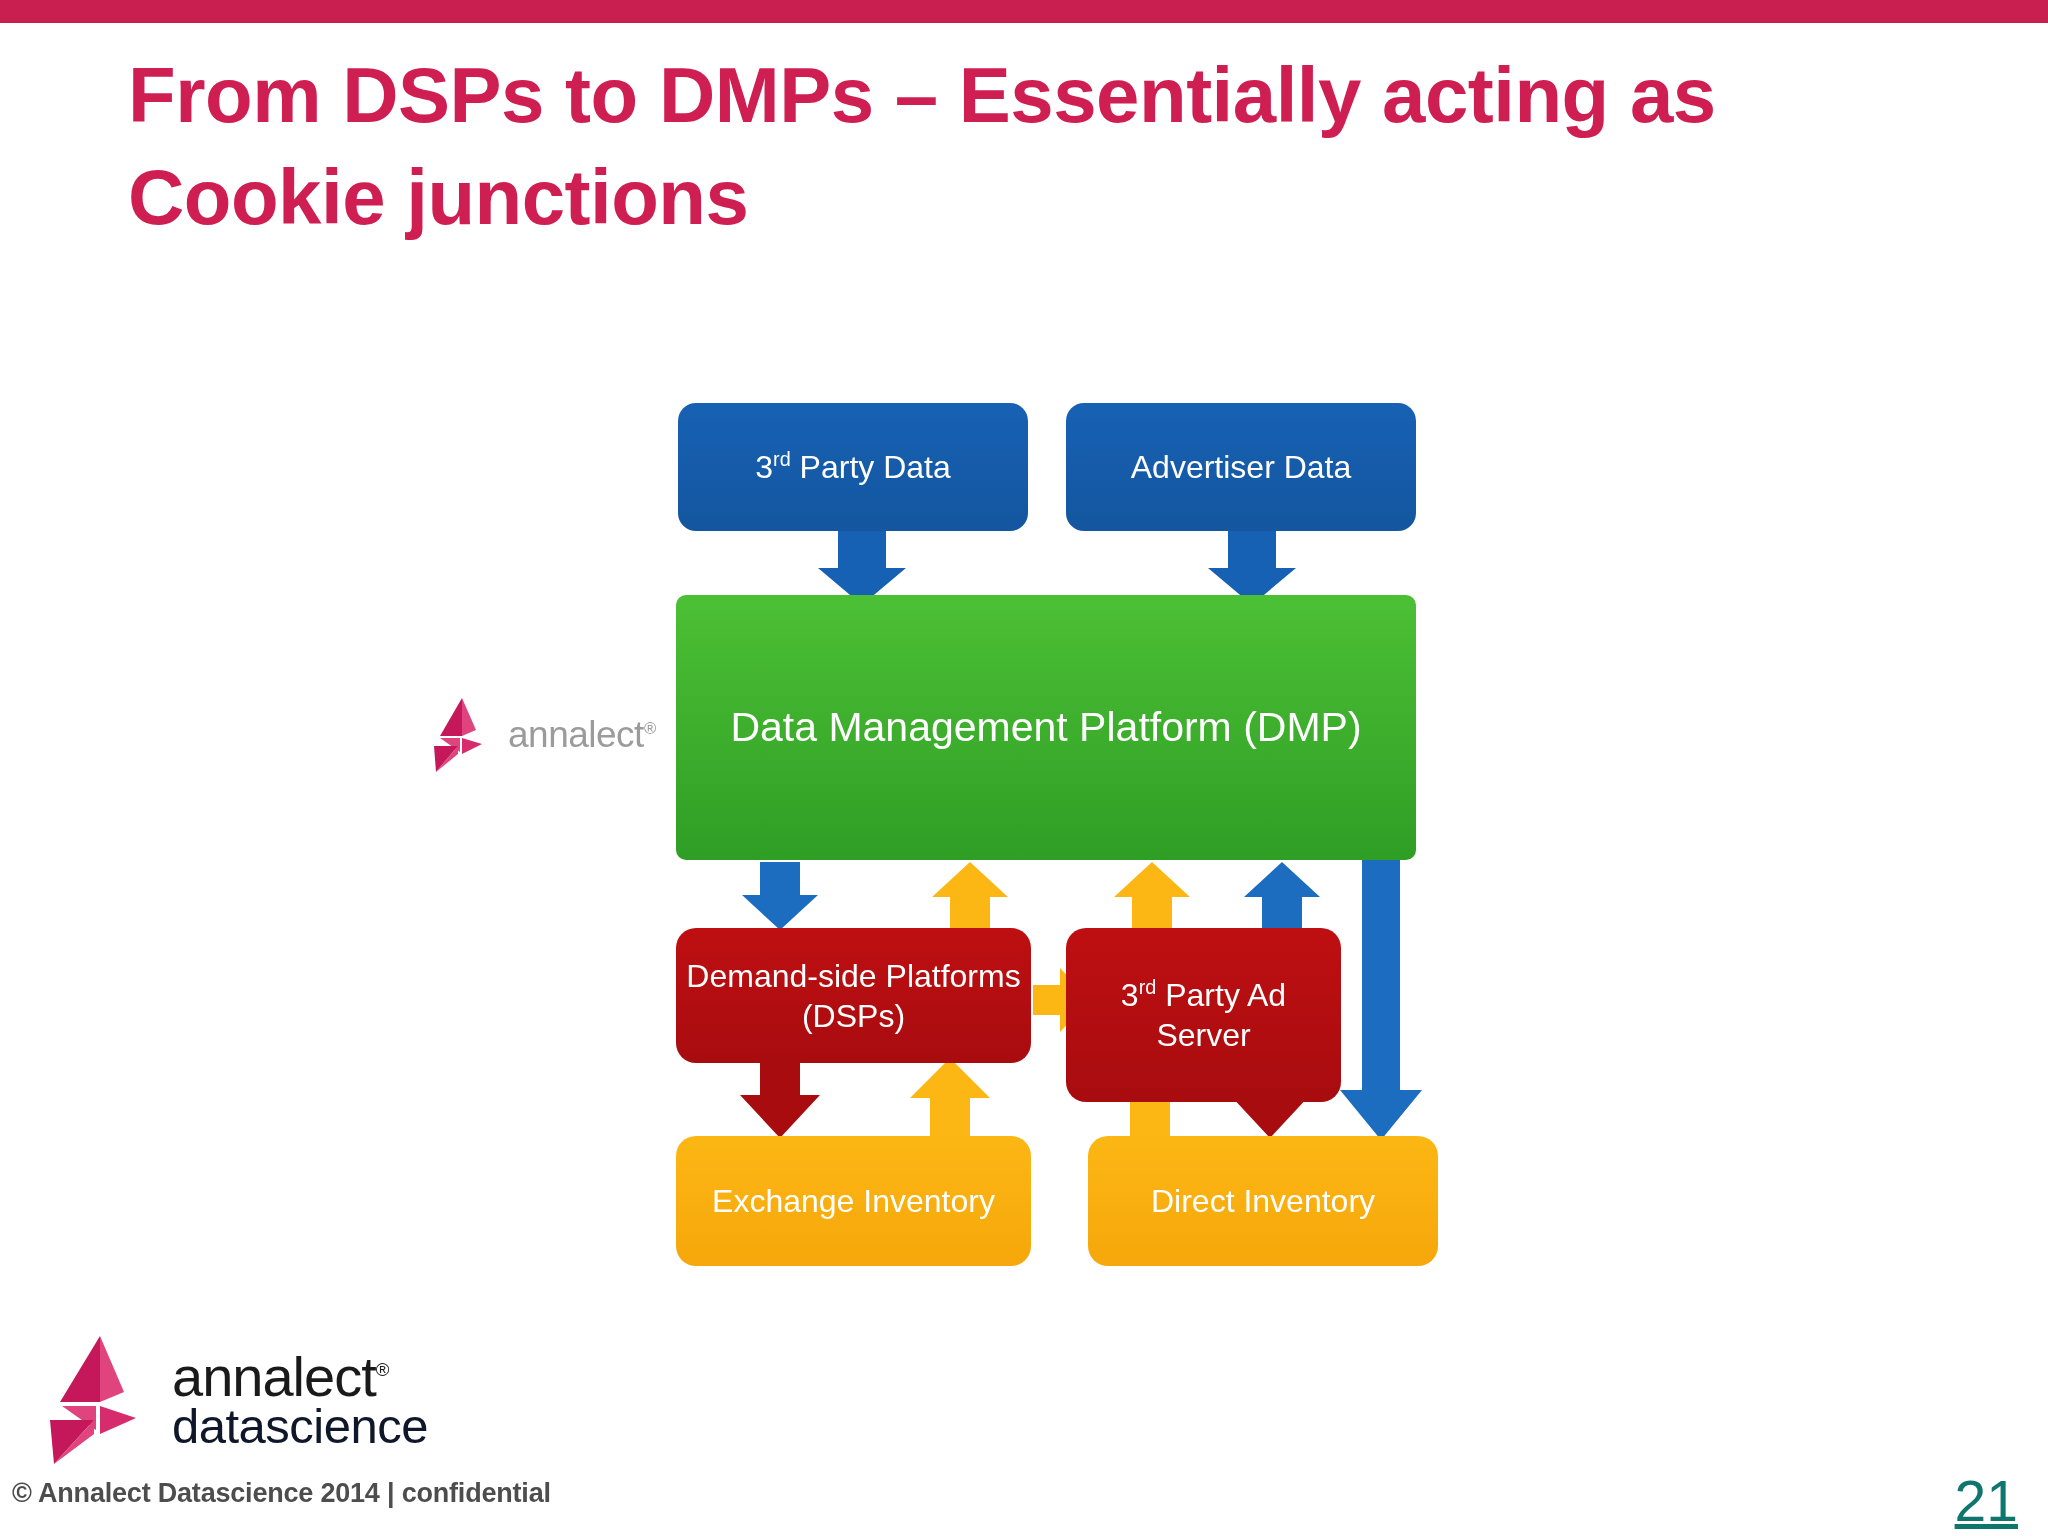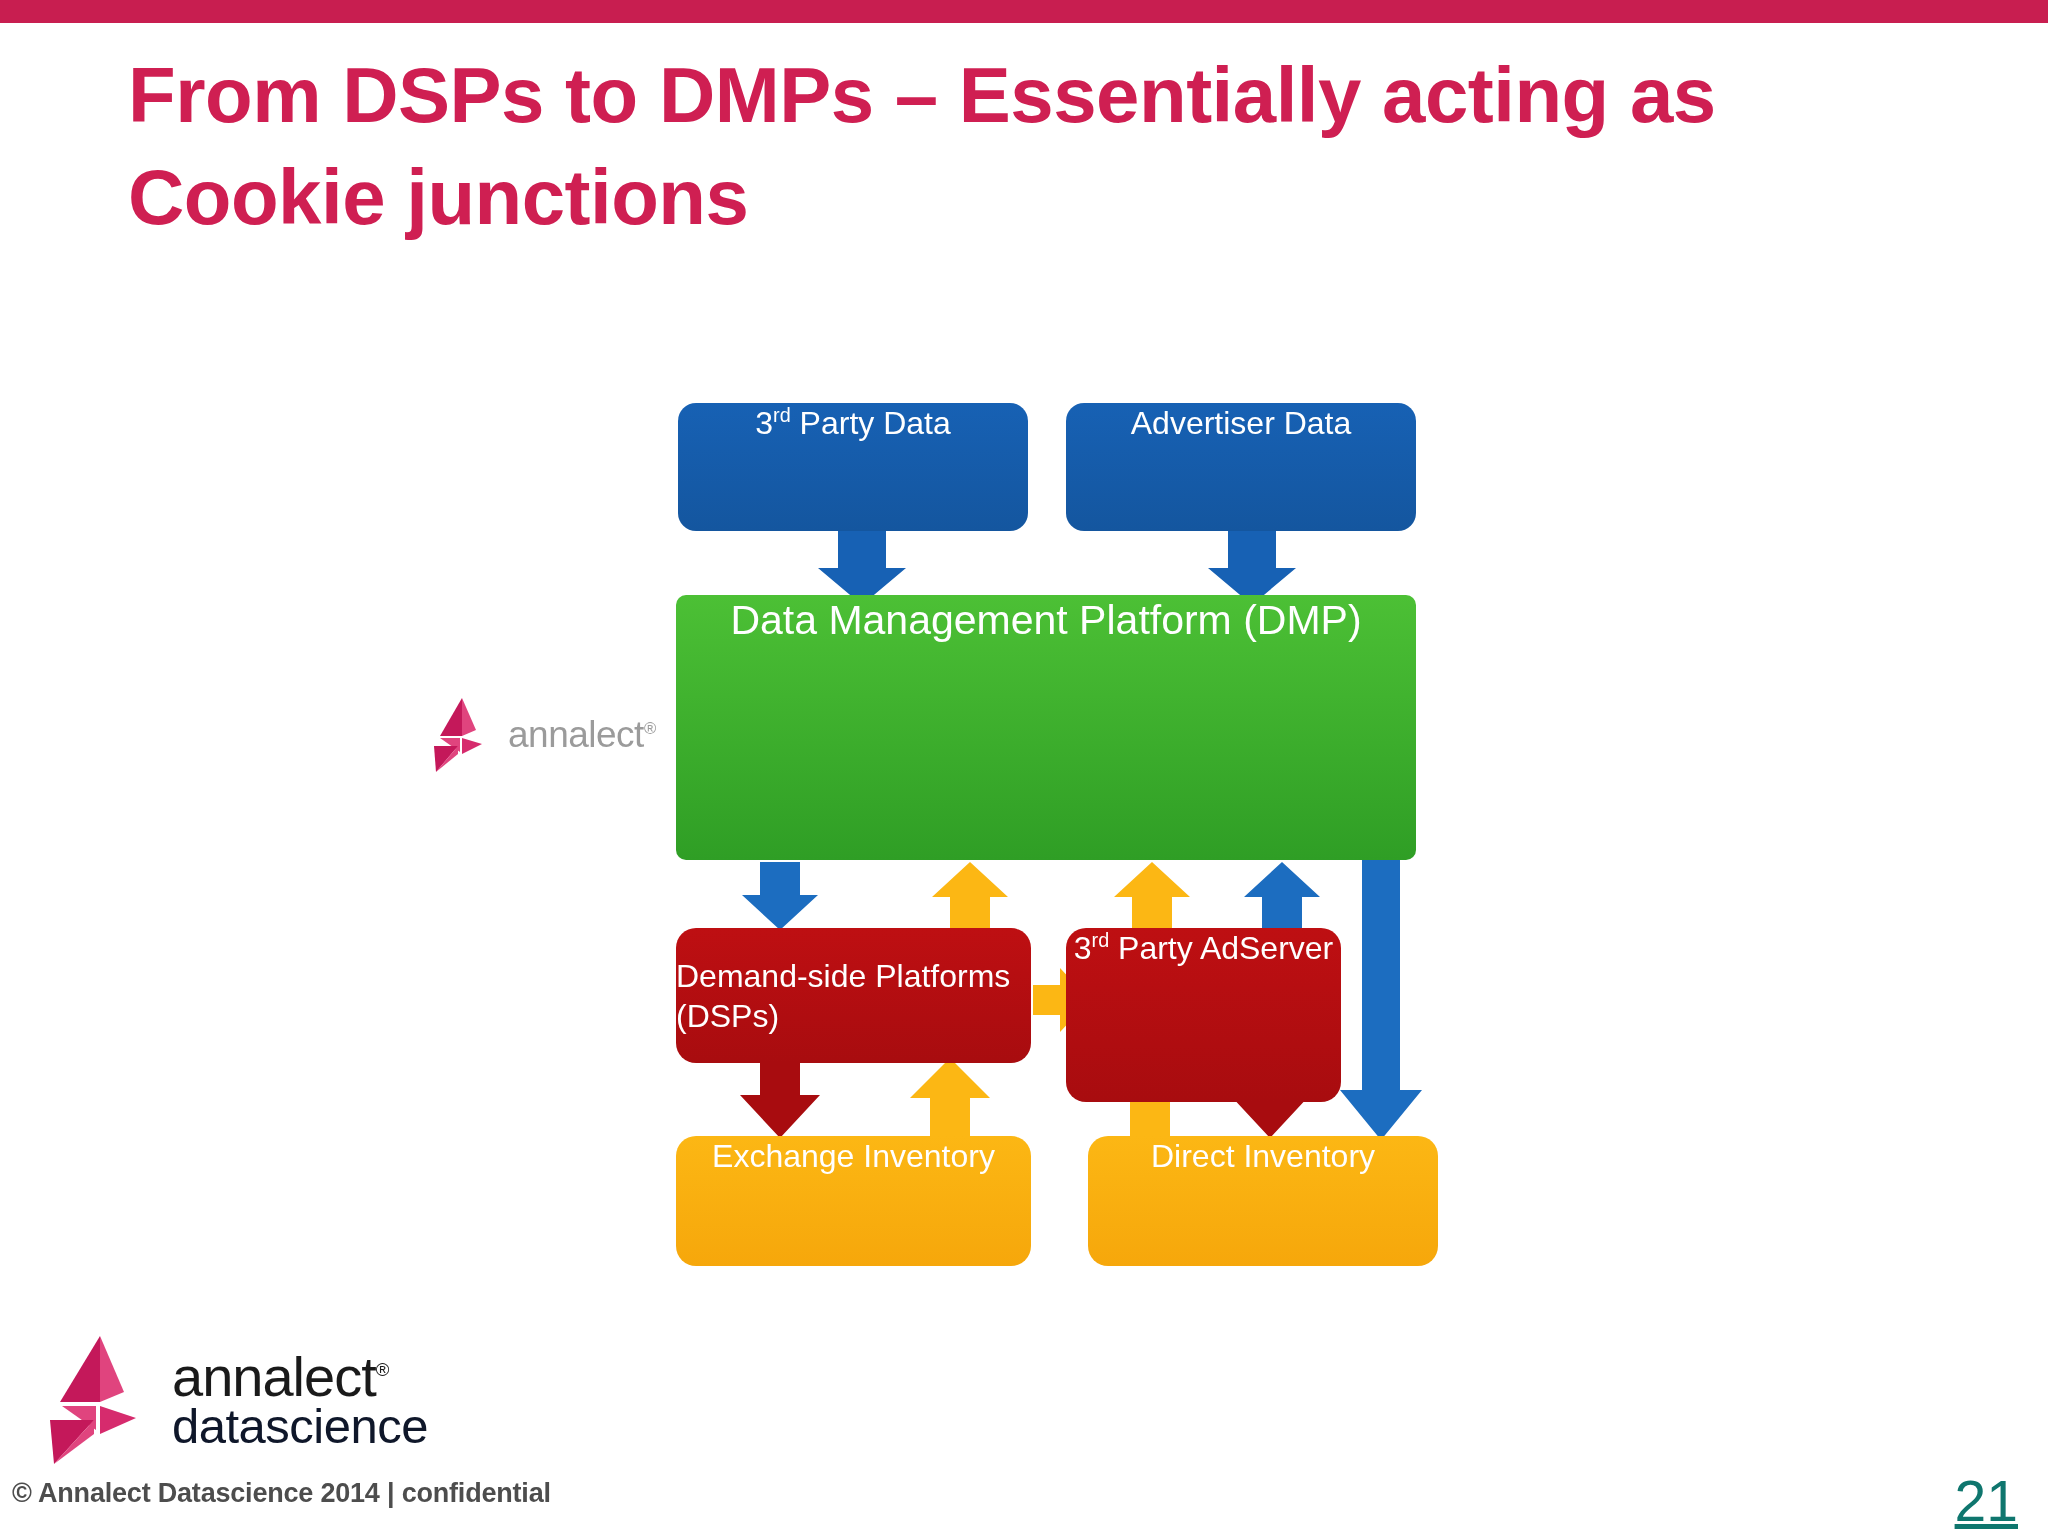--- a/index.html
+++ b/index.html
@@ -23,21 +23,21 @@
     font-weight:700;
   }
   .title .l2{display:block;margin-top:24px;}
 
   
   .diagram{
     position:absolute;left:0;top:0;width:2048px;height:1536px;
   }
   .node{
     position:absolute;
-    display:flex;align-items:flex-start;justify-content:center;
+    display:flex;align-items:center;justify-content:center;
     text-align:center;
     color:#ffffff;
     border-radius:18px;
     box-sizing:border-box;
     line-height:1.25;
     z-index:5;
   }
   .node sup{font-size:0.62em;vertical-align:super;line-height:0;}
 
   .n-blue{
@@ -173,21 +173,21 @@
 
   <div class="node n-green" style="left:676px;top:595px;width:740px;height:265px;">
     <span>Data Management Platform (DMP)</span>
   </div>
 
   <div class="node n-red" style="left:676px;top:928px;width:355px;height:135px;flex-direction:column;">
     <span>Demand-side Platforms</span>
     <span>(DSPs)</span>
   </div>
 
-  <div class="node n-red" style="left:1066px;top:928px;width:275px;height:174px;">
+  <div class="node n-red" style="left:1066px;top:928px;width:275px;height:174px;flex-direction:column;">
     <span>
       <span>3</span><sup>rd</sup><span> Party Ad</span>
     </span>
     <span>Server</span>
   </div>
 
   <div class="node n-orange" style="left:676px;top:1136px;width:355px;height:130px;">
     <span>Exchange Inventory</span>
   </div>
 

